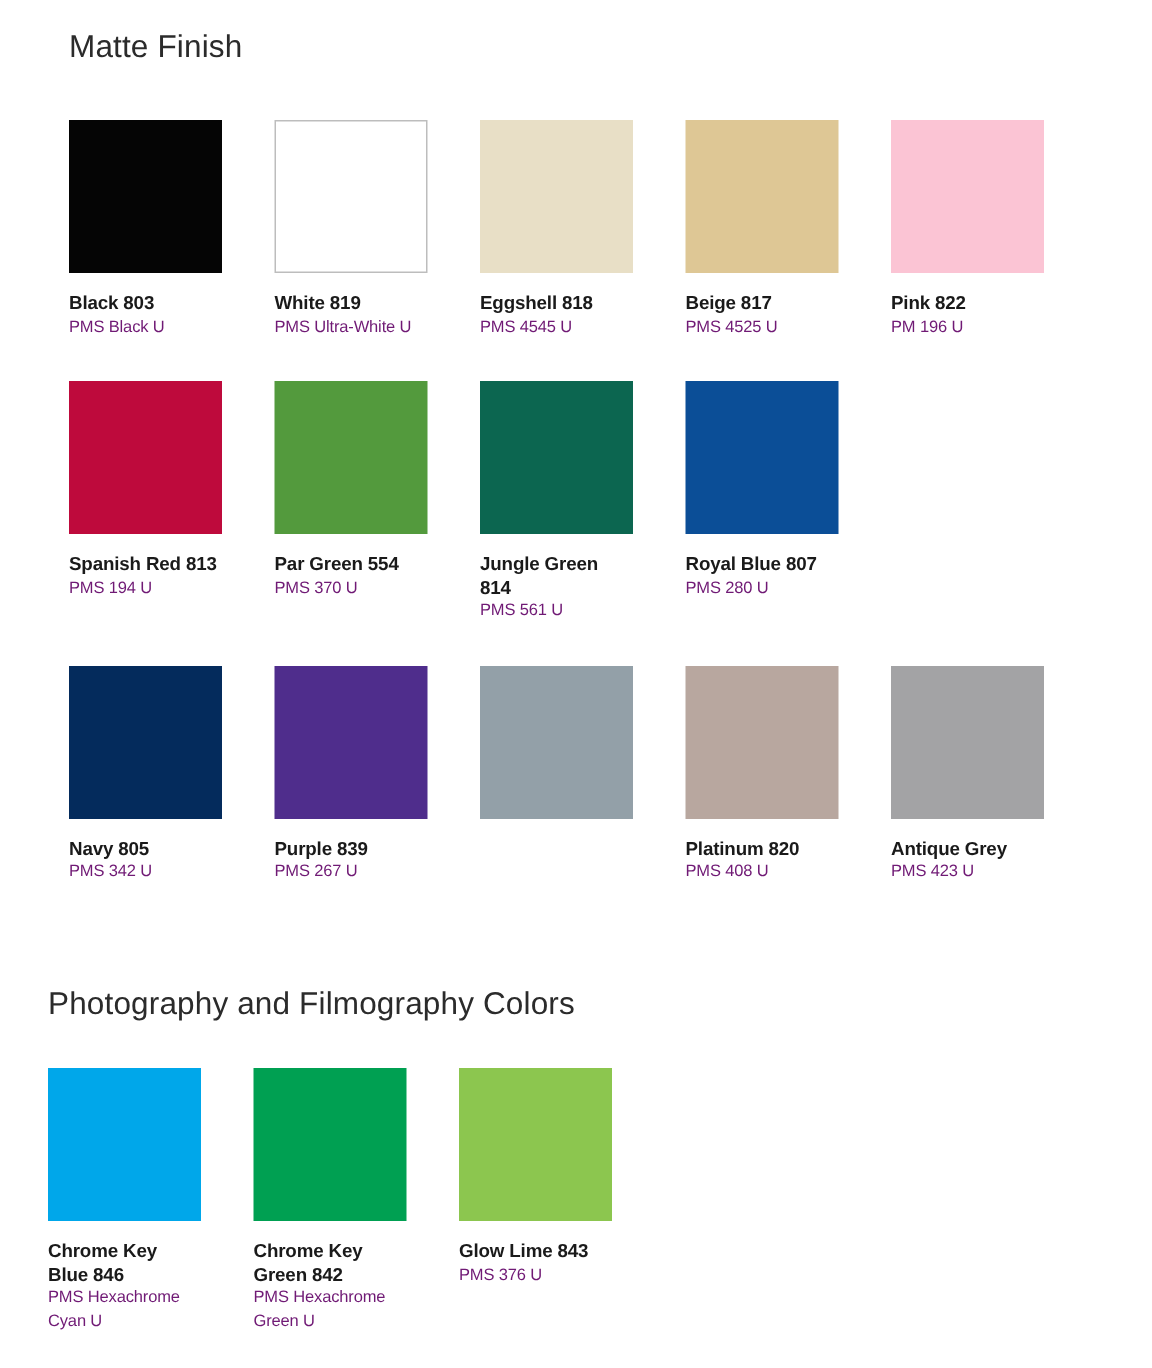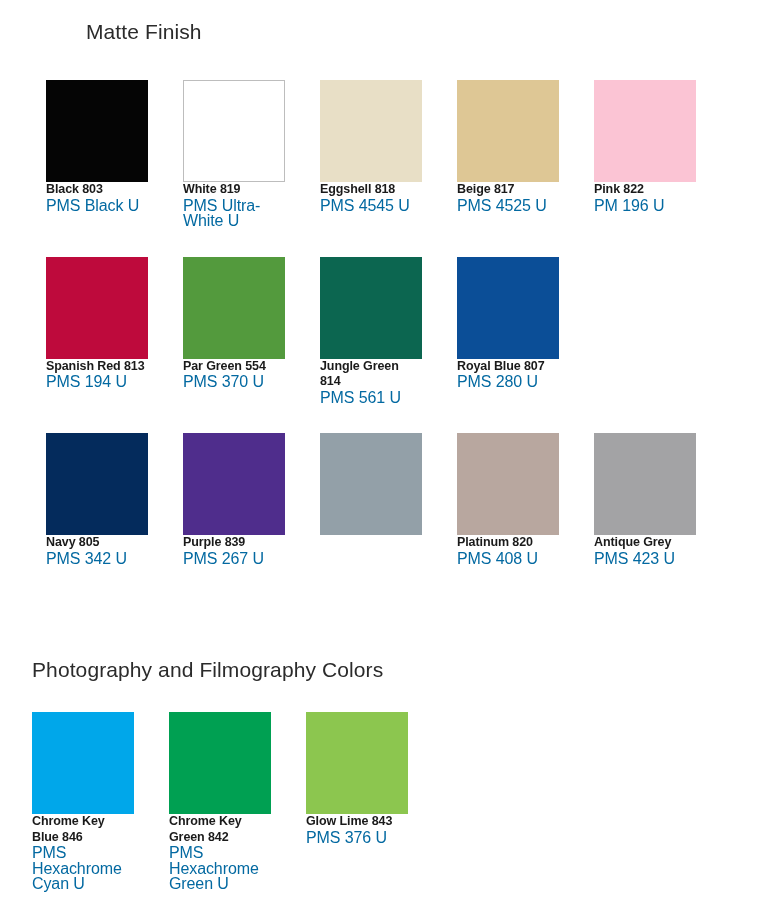--- a/index.html
+++ b/index.html
@@ -25,21 +25,20 @@
   .section-title {
     font-size: 21px;
     font-weight: 400;
     color: #2b2b2b;
     letter-spacing: 0.1px;
     margin: 0;
     padding: 0;
   }
   .section-matte .section-title {
     padding-top: 20px;
-    margin-left: 40px;
   }
   .swatch-grid {
     display: grid;
     grid-template-columns: repeat(5, 102px);
     column-gap: 35px;
     margin: 0;
     padding: 0;
   }
   .grid-matte {
     margin-top: 36px;
@@ -58,34 +57,34 @@
   .swatch-chip {
     width: 102px;
     height: 102px;
     box-sizing: border-box;
     display: block;
   }
   .swatch-chip.bordered {
     border: 1px solid #bdbdbd;
   }
   .swatch-labels {
-    padding-top: 0;
+    padding-top: 13px;
     line-height: 15.5px;
   }
   .swatch-name {
     font-size: 12.5px;
     font-weight: bold;
     color: #1a1a1a;
     letter-spacing: -0.1px;
     white-space: pre-line;
   }
   .swatch-code {
-    font-size: 16px;
+    font-size: 11px;
     font-weight: normal;
-    color: #0369a1;
+    color: #701a75;
     letter-spacing: -0.1px;
     white-space: pre-line;
   }
   .section-photo {
     position: absolute;
     left: 32px;
     top: 658px;
     width: 676px;
   }
   .hidden-cell {

